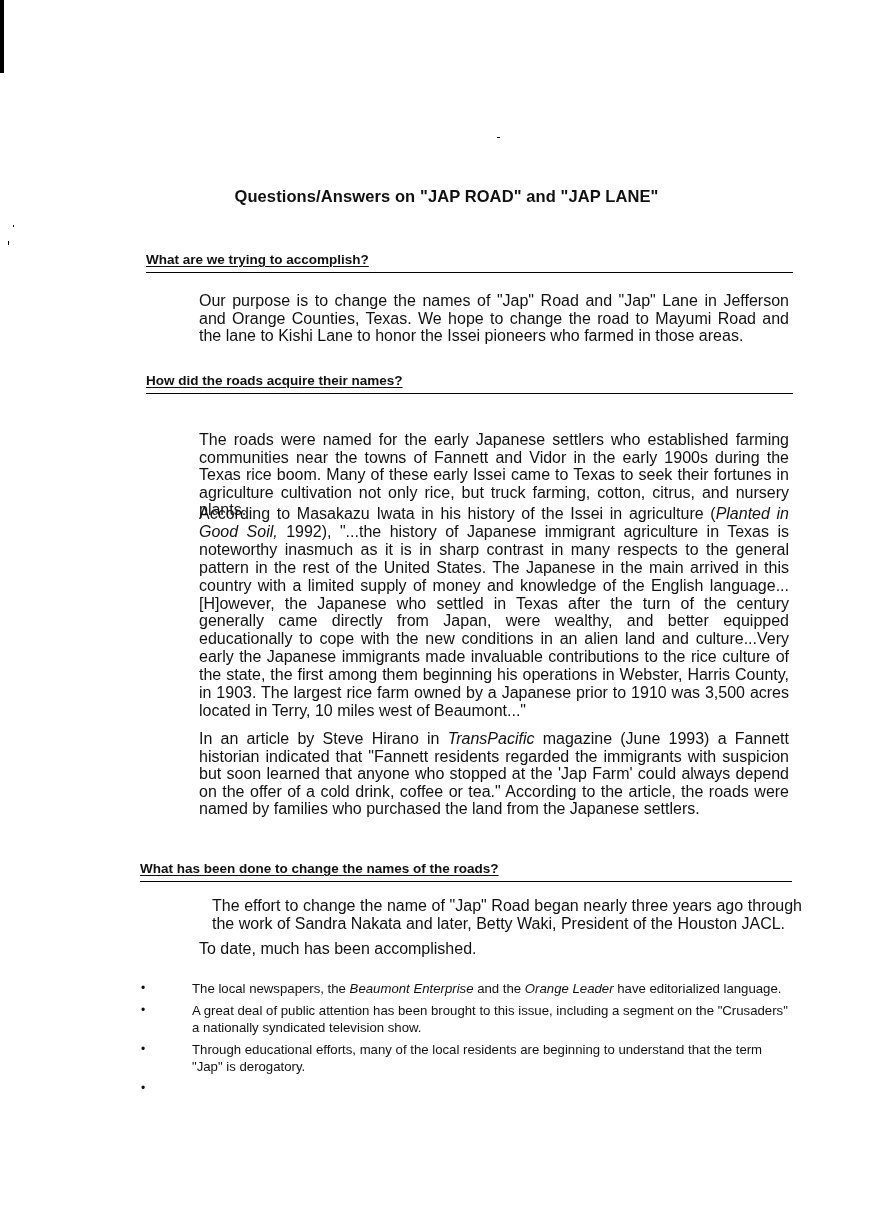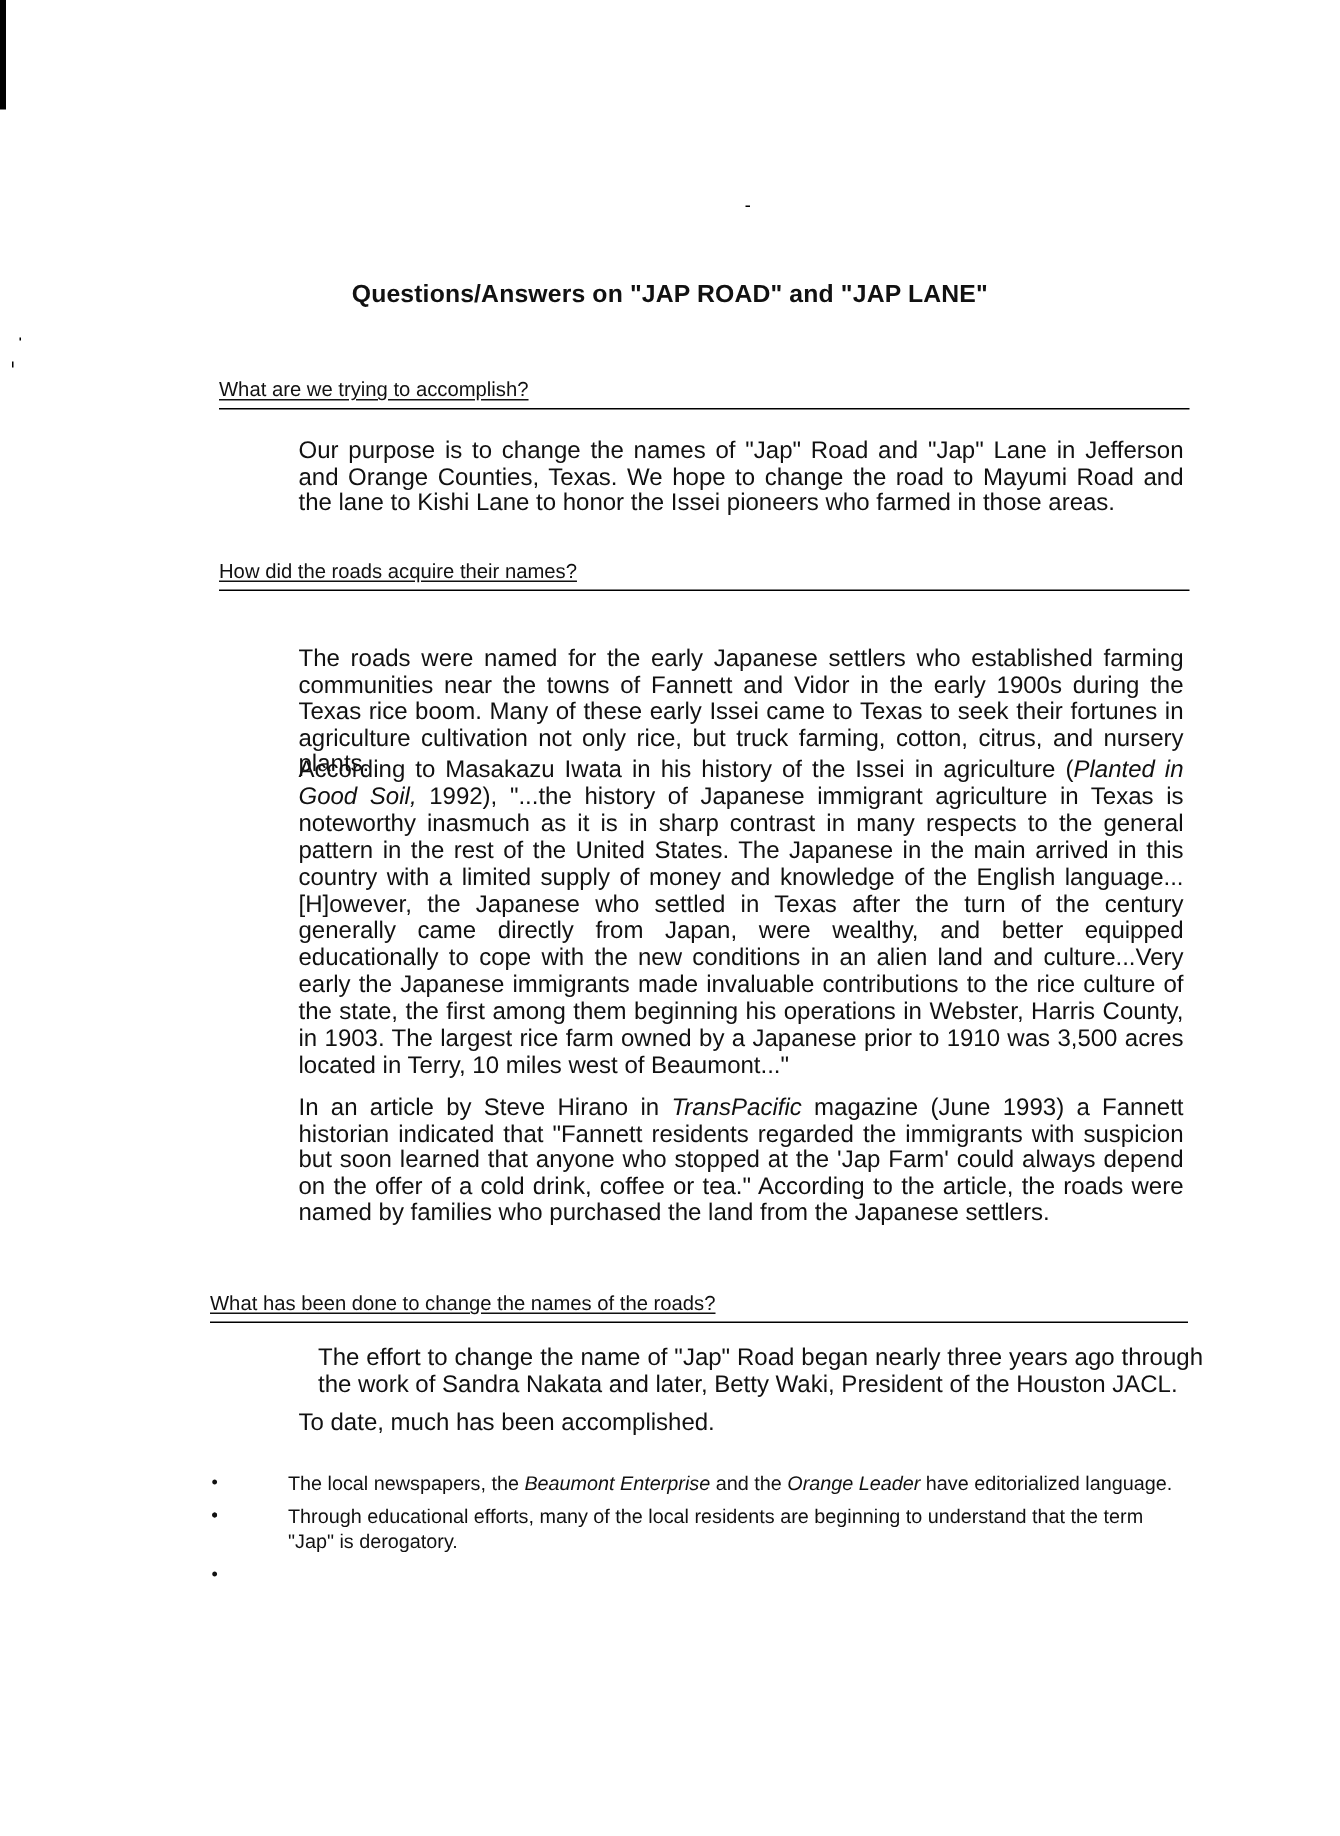--- a/index.html
+++ b/index.html
@@ -36,21 +36,21 @@
       text-align: center;
       font-weight: bold;
       font-size: 16.5px;
       letter-spacing: 0.1px;
     }
 
     .section-head {
       position: absolute;
       left: 146px;
       width: 647px;
-      font-weight: normal;
+      font-weight: bold;
       font-size: 13.5px;
       text-decoration: underline;
       text-underline-offset: 2px;
       padding-bottom: 5px;
       border-bottom: 1.6px solid #000;
     }
     .h1 { top: 252px; }
     .h2 { top: 373px; }
     .h3 { top: 861px; left: 140px; width: 652px; }
 
@@ -125,20 +125,21 @@
 <p class="para p5" style="margin:13px">The effort to change the name of "Jap" Road began nearly three years ago through the work of Sandra Nakata and later, Betty Waki, President of the Houston JACL.</p>
 <p class="para p6" style="margin:0">To date, much has been accomplished.</p>
 
 <ul class="bullets">
   <li>
     <span class="dot">•</span>
     <span>The local newspapers, the </span><em>Beaumont Enterprise</em><span> and the </span><em>Orange Leader</em><span> have editorialized language.</span>
   </li>
   <li>
     <span class="dot">•</span>
+    <span>A great deal of public attention has been brought to this issue, including a segment on the "Crusaders" a nationally syndicated television show.</span>
   </li>
   <li>
     <span class="dot">•</span>
     <span>Through educational efforts, many of the local residents are beginning to understand that the term "Jap" is derogatory.</span>
   </li>
   <li>
     <span class="dot">•</span>
   </li>
 </ul>
 

